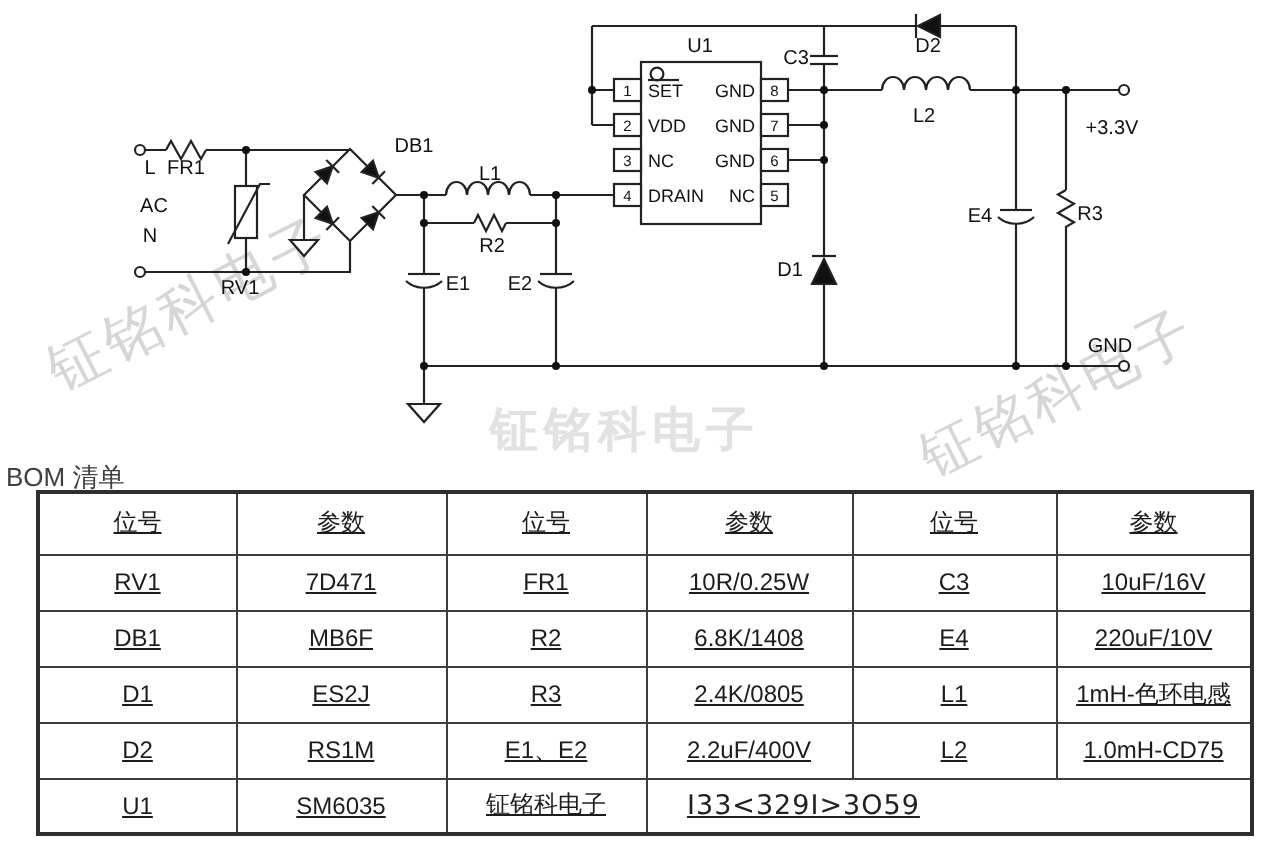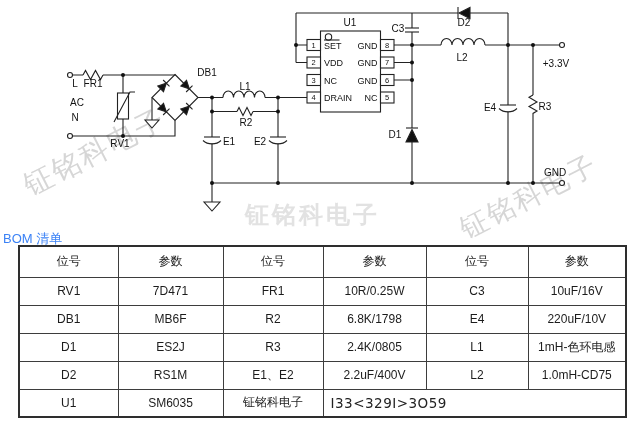--- a/index.html
+++ b/index.html
@@ -3,28 +3,28 @@
 <meta charset="utf-8">
 <style>
   html,body{margin:0;padding:0;background:#fff;}
   #stage{position:relative;width:633px;height:424px;background:#fff;overflow:hidden;
          font-family:"Liberation Sans",sans-serif;color:#111;}
   .wm{position:absolute;color:#cfcfcf;opacity:.85;white-space:nowrap;pointer-events:none;
       font-family:"Liberation Sans",sans-serif;}
   .wm-diag{font-size:29px;letter-spacing:2px;transform:rotate(-27deg);transform-origin:left center;}
   .wm-flat{font-size:24px;font-weight:bold;letter-spacing:3px;color:#e2e2e2;opacity:1;}
   svg text{font-family:"Liberation Sans",sans-serif;fill:#111;}
-  #bom-title{position:absolute;left:3px;top:230px;font-size:13px;color:#3b82f6;}
+  #bom-title{position:absolute;left:3px;top:230px;font-size:13px;color:#404040;}
   #bom-table{position:absolute;left:18px;top:245px;width:607px;border-collapse:collapse;
              table-layout:fixed;border:2px solid #2e2e2e;}
   #bom-table td,#bom-table th{border:1px solid #3d3d3d;font-size:12px;font-weight:normal;
-             text-align:center;vertical-align:middle;padding:0;color:#1c1c1c;overflow:hidden;}
+             text-align:center;vertical-align:middle;padding:0;color:#1c1c1c;overflow:hidden;text-decoration:underline;}
   #bom-table tr{height:28px;}
   #bom-table tr.hdr{height:31px;}
-  #bom-table td.phone{text-align:left;padding-left:7px;font-family:"DejaVu Sans",sans-serif;
+  #bom-table td.phone{text-align:left;padding-left:20px;font-family:"DejaVu Sans",sans-serif;
              font-size:13.5px;letter-spacing:.5px;color:#222;}
 </style>
 </head>
 <body>
 
 <div id="stage">
 
   <div class="wm wm-diag" style="left:26px;top:168px;">钲铭科电子</div>
   <div class="wm wm-flat" style="left:245px;top:199px;">钲铭科电子</div>
   <div class="wm wm-diag" style="left:462px;top:212px;font-size:28px;">钲铭科电子</div>
@@ -268,21 +268,21 @@
       <td>7D471</td>
       <td>FR1</td>
       <td>10R/0.25W</td>
       <td>C3</td>
       <td>10uF/16V</td>
     </tr>
     <tr>
       <td>DB1</td>
       <td>MB6F</td>
       <td>R2</td>
-      <td>6.8K/1798</td>
+      <td>6.8K/1408</td>
       <td>E4</td>
       <td>220uF/10V</td>
     </tr>
     <tr>
       <td>D1</td>
       <td>ES2J</td>
       <td>R3</td>
       <td>2.4K/0805</td>
       <td>L1</td>
       <td>1mH-色环电感</td>

